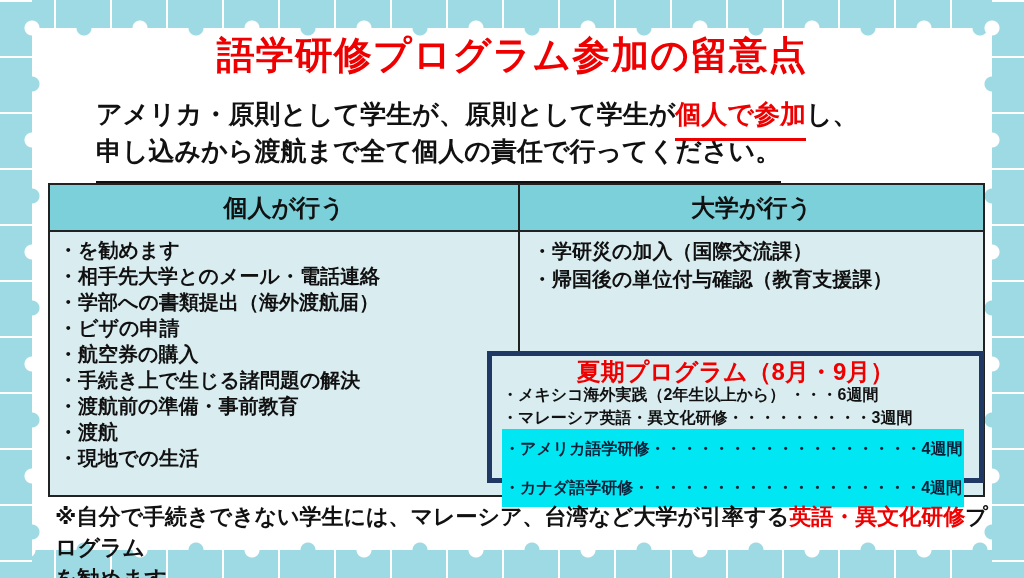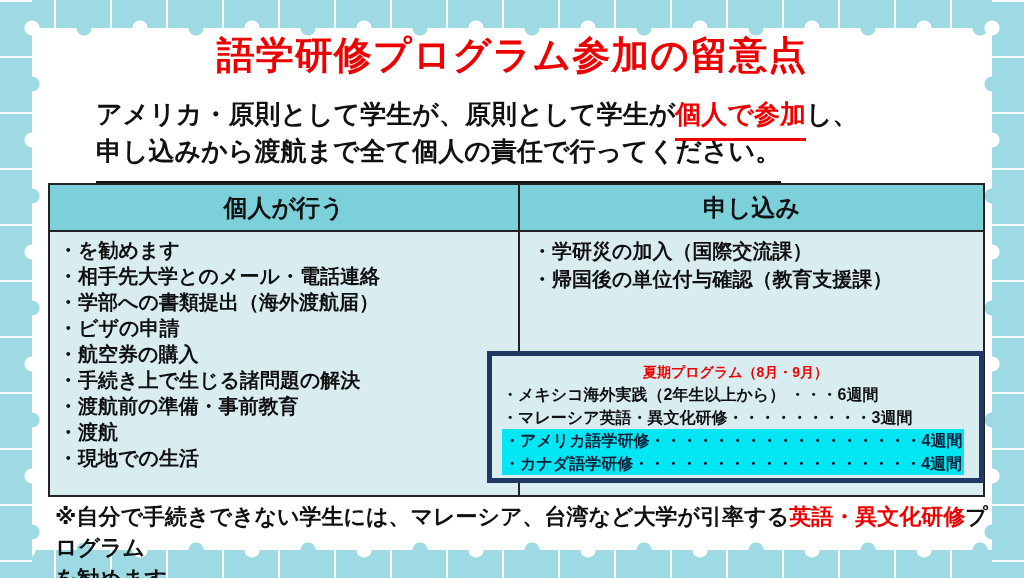--- a/index.html
+++ b/index.html
@@ -93,24 +93,24 @@
   .td-left{width:470px;border-right:2px solid #222;}
   .td-right{flex:1;padding-left:12px;}
   .task-list{list-style:none;margin:0;padding:0;}
   .td-left .task-list li{font-size:20px;font-weight:600;line-height:26px;}
   .td-right .task-list li{font-size:20px;font-weight:600;line-height:28px;}
   .summer-box{
     position:absolute;left:487px;top:351px;width:497px;height:132px;box-sizing:border-box;
     border:5px solid var(--navy);background:var(--cell-bg);padding:5px 10px 4px 10px;
   }
   .summer-title{
-    text-align:center;color:var(--accent-red);font-size:14px;font-weight:bold;line-height:22px;
+    text-align:center;color:var(--accent-red);font-size:24px;font-weight:bold;line-height:22px;
   }
   .s-item{font-size:16px;font-weight:bold;line-height:23px;white-space:nowrap;}
-  .s-item .hl{background:var(--highlight-cyan);display:inline-block;padding:0 2px;color:#0b2038;}
+  .s-item .hl{background:var(--highlight-cyan);display:inline-block;padding:8px 2px;color:#0b2038;}
   .footnote{
     position:absolute;left:55px;top:501px;width:952px;margin:0;
     font-size:22px;font-weight:600;line-height:31px;
   }
   .footnote .red{color:var(--accent-red);font-weight:bold;}
 </style>
 </head>
 <body>
 
 <div class="slide">
@@ -121,21 +121,21 @@
 
   <div class="content">
 
     <h1 class="title">語学研修プログラム参加の留意点</h1>
 
     <p class="intro"><span>アメリカ・原則として学生が、原則として学生が</span><span class="red-underline">個人で参加</span><span>し、</span><br><span class="black-underline">申し込みから渡航まで全て個人の責任で行ってください。</span></p>
 
     <div class="resp-table">
       <div class="thead">
         <div class="th th-left">個人が行う</div>
-        <div class="th th-right">申し込み</div>
+        <div class="th th-right">大学が行う</div>
       </div>
       <div class="tbody">
         <div class="td td-left">
           <ul class="task-list">
             <li>・を勧めます</li>
             <li>・相手先大学とのメール・電話連絡</li>
             <li>・学部への書類提出（海外渡航届）</li>
             <li>・ビザの申請</li>
             <li>・航空券の購入</li>
             <li>・手続き上で生じる諸問題の解決</li>

